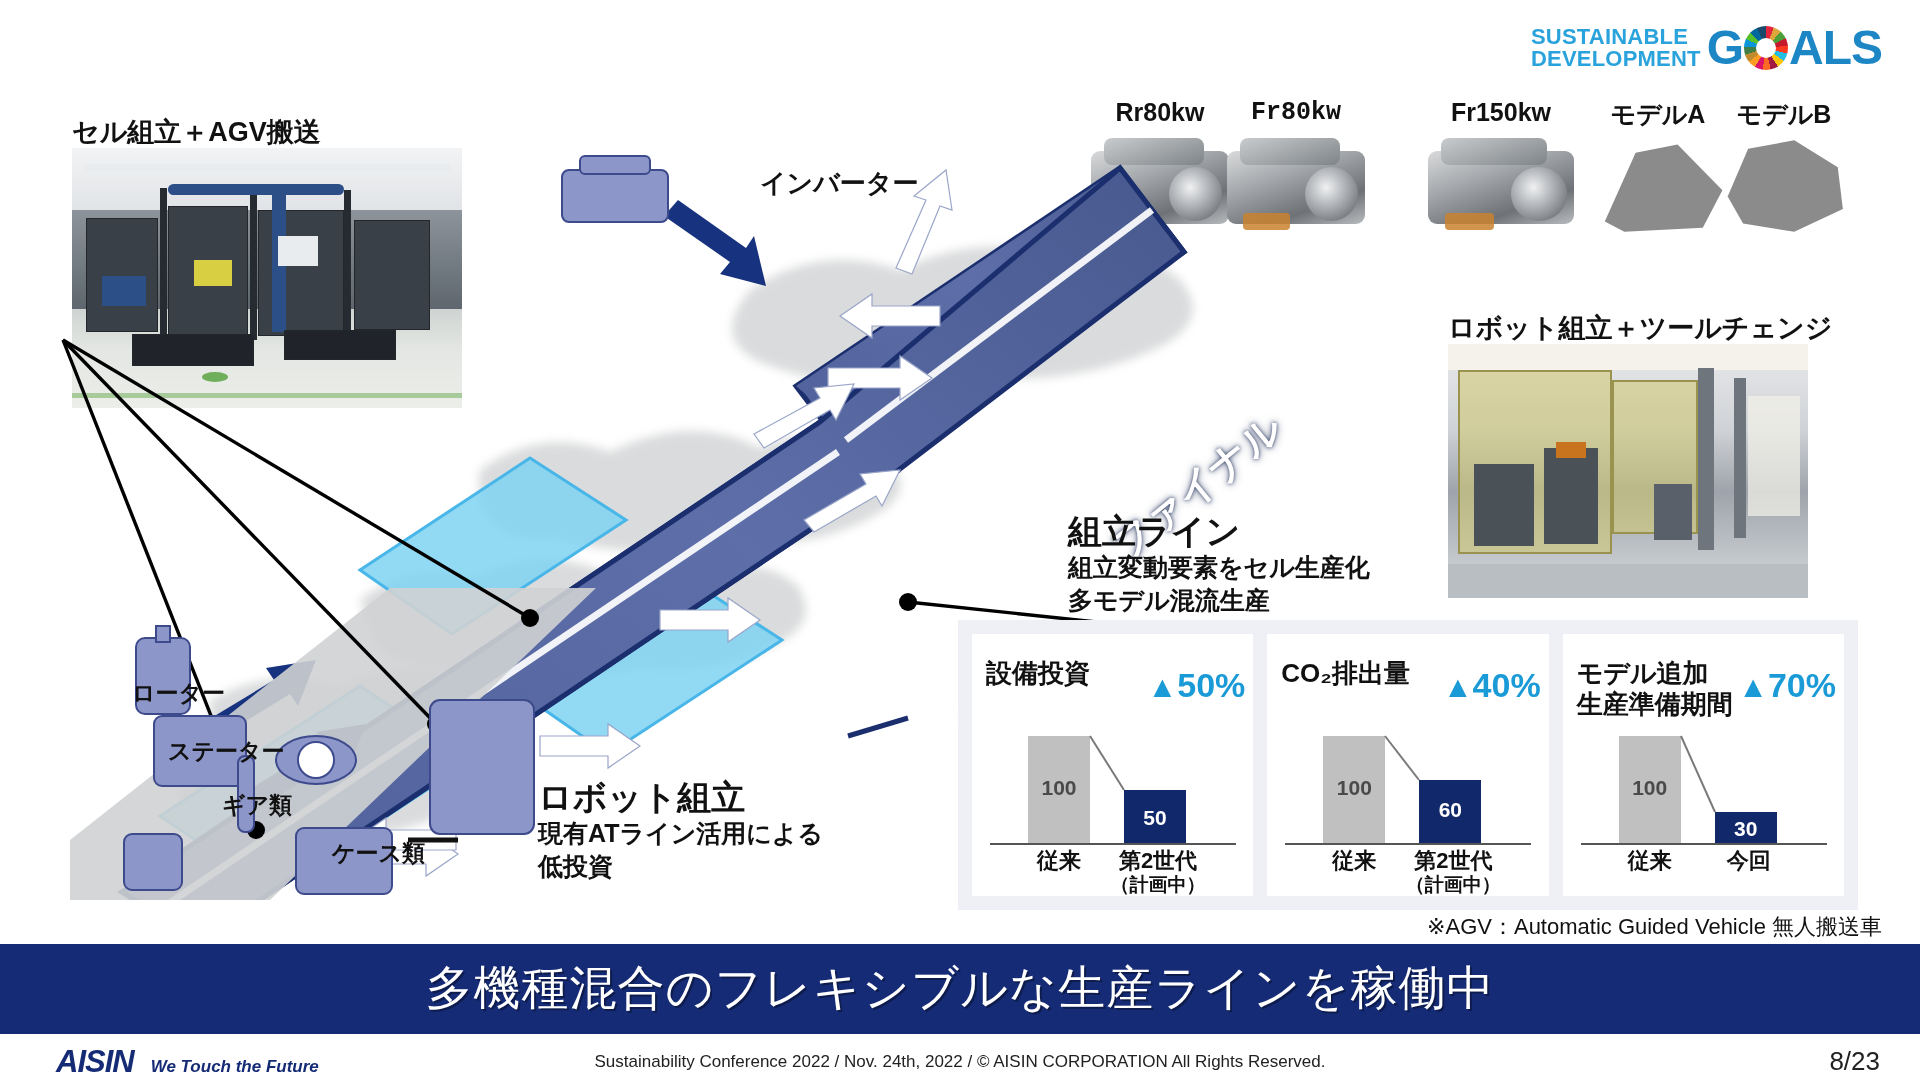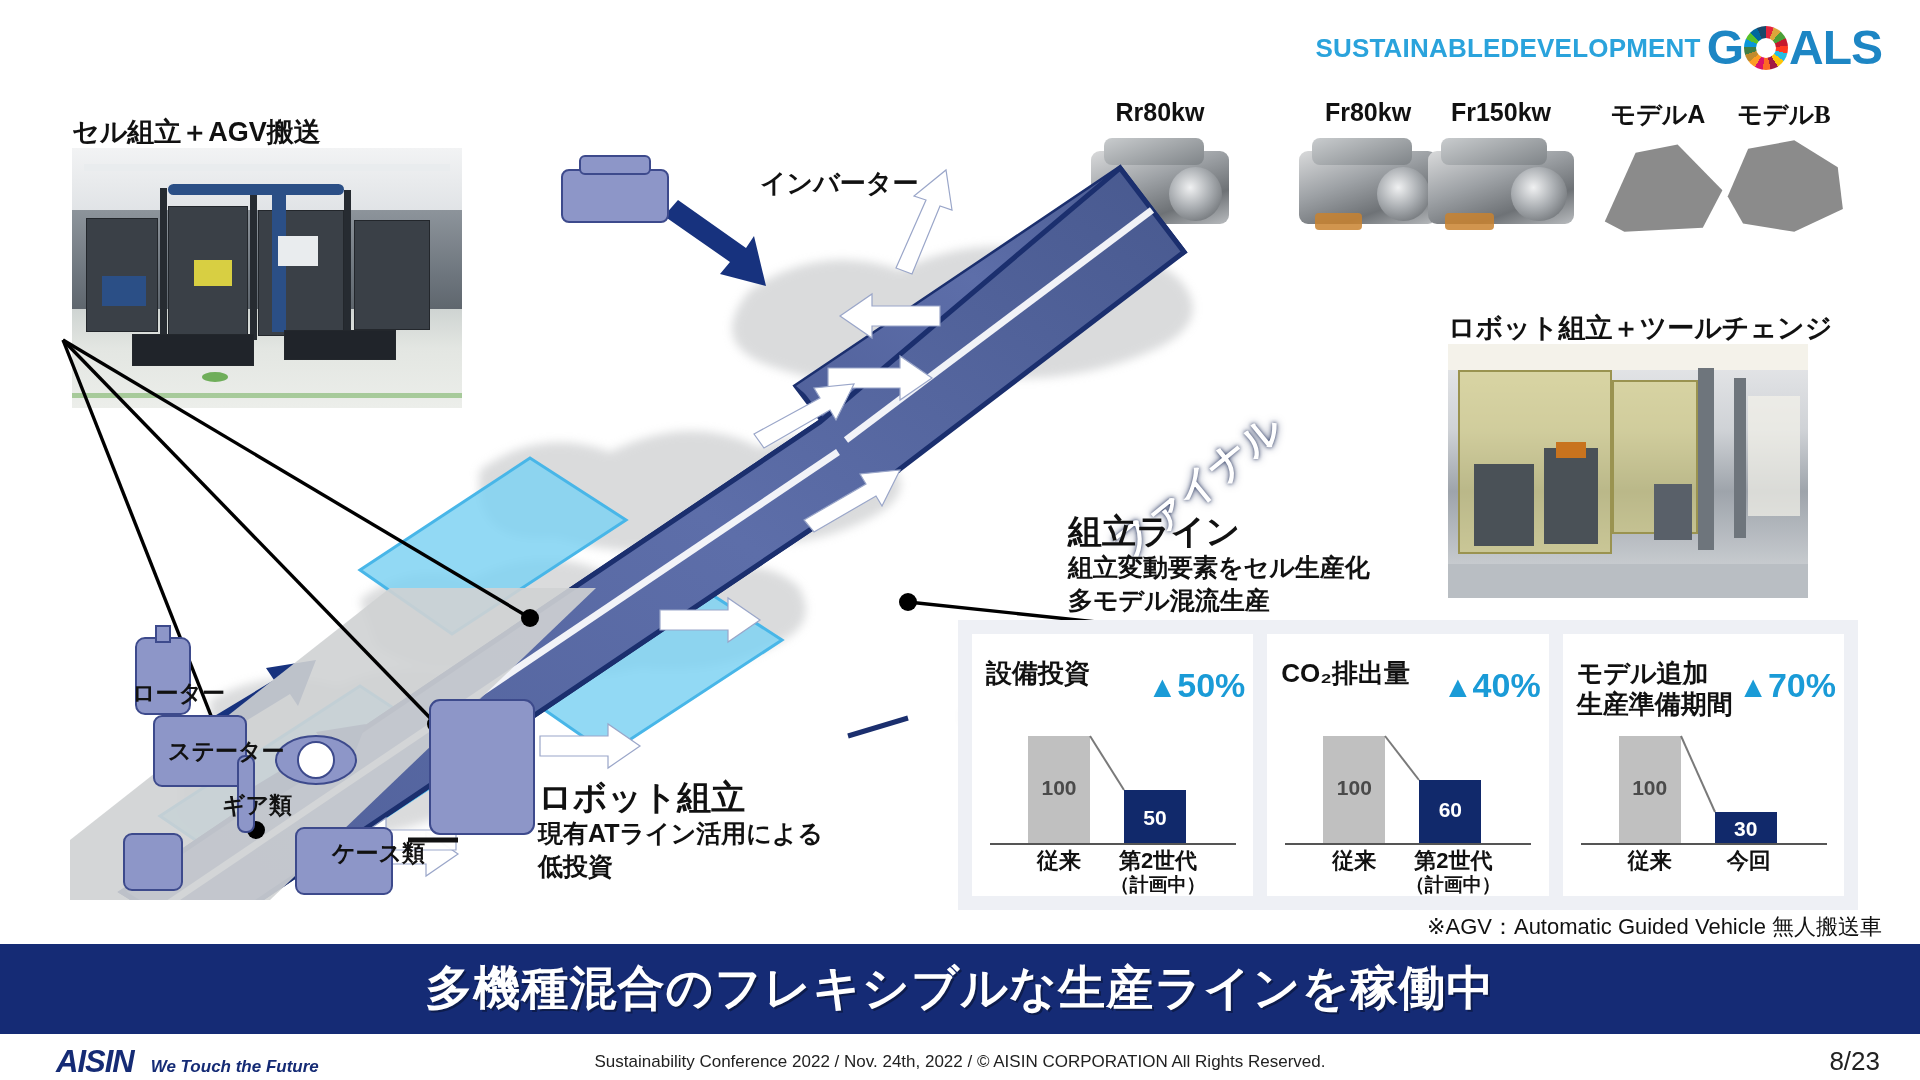--- a/index.html
+++ b/index.html
@@ -16,22 +16,22 @@
   .slide-title{
     position:absolute;left:72px;top:26px;
     font-size:46px;font-weight:bold;letter-spacing:-0.5px;
     color:#111;white-space:nowrap;
   }
   .sdg-logo{
     position:absolute;right:38px;top:24px;
     display:flex;align-items:center;gap:6px;
   }
   .sdg-words{
-    display:flex;
-    font-size:26px;font-weight:bold;line-height:1.02;
+    display:flex;flex-direction:column;
+    font-size:22px;font-weight:bold;line-height:1.02;
     color:#2AA3DC;letter-spacing:0.2px;
   }
   .sdg-goals{
     display:flex;align-items:center;
     font-size:48px;font-weight:bold;color:#1D86C4;line-height:1;
     letter-spacing:-1px;
   }
   .sdg-wheel{
     width:44px;height:44px;border-radius:50%;
     margin:0 1px;
@@ -179,21 +179,21 @@
     position:absolute;right:38px;top:912px;
     font-size:22px;color:#111;white-space:nowrap;
   }
 
   
   #banner{
     position:absolute;left:0;top:944px;width:1920px;height:88px;
     background:#152B75;display:flex;align-items:center;justify-content:center;
   }
   #banner span{
-    font-size:47px;font-weight:bold;color:#ffffff;letter-spacing:1px;
+    font-size:47px;font-weight:normal;color:#ffffff;letter-spacing:1px;
     text-shadow:2px 2px 0 rgba(0,0,0,.35);
   }
 
   
   #footer{
     position:absolute;left:0;top:1032px;width:1920px;height:48px;
     border-top:2px solid #152B75;background:#fff;
   }
   #aisin-logo{
     position:absolute;left:56px;top:10px;display:flex;align-items:baseline;gap:17px;
@@ -235,21 +235,21 @@
     <div class="pname">Rr80kw</div>
     <div class="pimg">
       <div class="unit">
           <div class="body"></div>
           <div class="cap"></div>
           <div class="rotor"></div>
           <div class="acc"></div>
         </div>
     </div>
   </div>
-  <div class="prod" style="left:1290px;top:98px;width:156px;height:140px;">
+  <div class="prod" style="left:1218px;top:98px;width:156px;height:140px;font-family:Liberation Mono, monospace;">
     <div class="pname">Fr80kw</div>
     <div class="pimg">
       <div class="unit">
           <div class="body"></div>
           <div class="cap"></div>
           <div class="rotor"></div>
           <div class="acc"></div>
         </div>
     </div>
   </div>
@@ -263,21 +263,21 @@
           <div class="acc"></div>
         </div>
     </div>
   </div>
   <div class="prod" style="left:1588px;top:98px;width:140px;height:140px;text-align:right;">
     <div class="pname">モデルA</div>
     <div class="pimg">
       <div class="silhouette" id="sil-a"></div>
     </div>
   </div>
-  <div class="prod" style="left:1720px;top:98px;width:128px;height:140px;font-family:Liberation Serif, serif;">
+  <div class="prod" style="left:1720px;top:98px;width:128px;height:140px;">
     <div class="pname">モデルB</div>
     <div class="pimg">
       <div class="silhouette" id="sil-b"></div>
     </div>
   </div>
 
   <div class="lbl" style="left:72px;top:114px;font-size:27px;">セル組立＋AGV搬送</div>
   <div class="photo" id="photo-cell">
     <div class="ceiling"></div>
     <div class="midband"></div>

